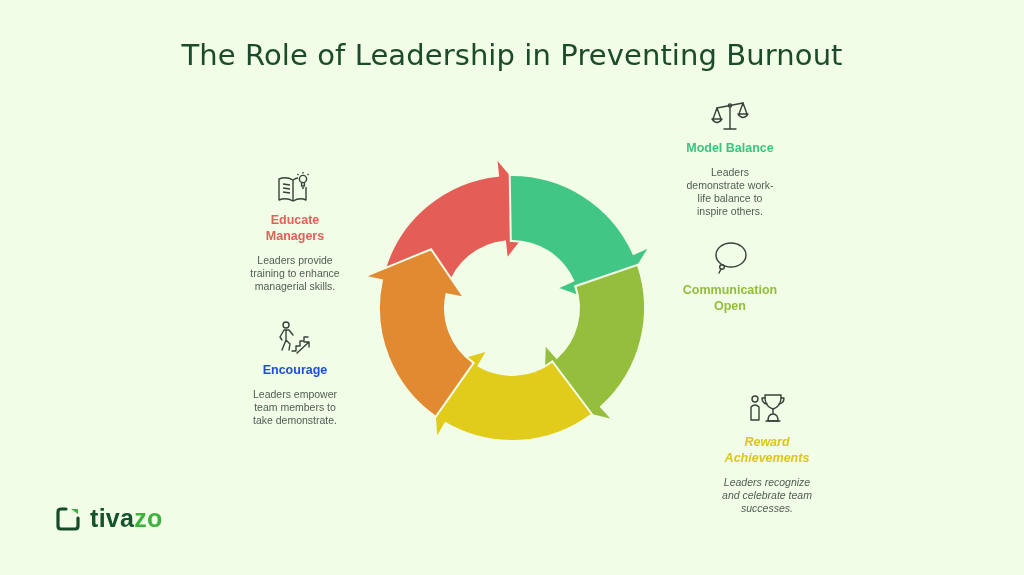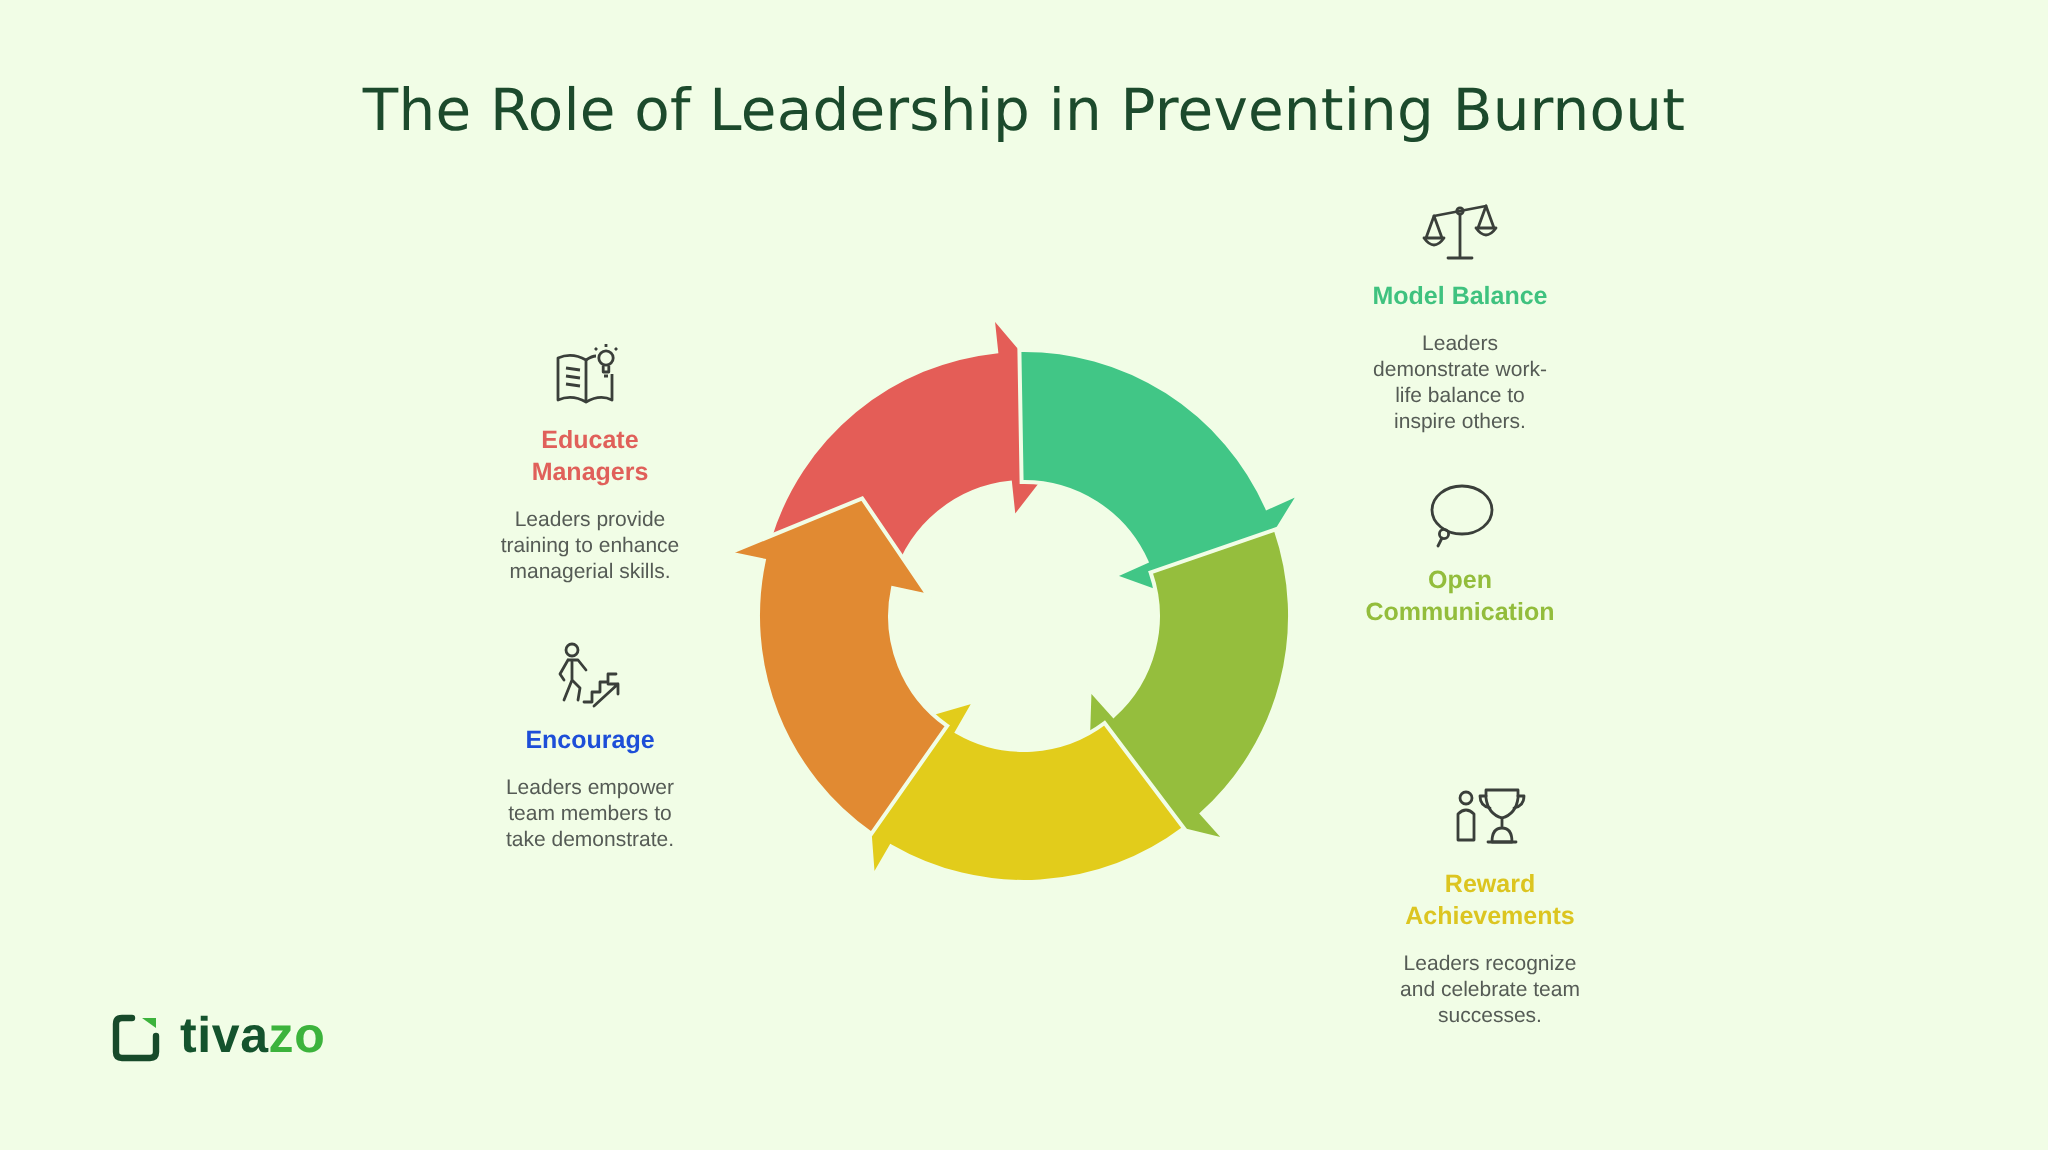--- a/index.html
+++ b/index.html
@@ -110,26 +110,26 @@
 
 <div class="item" style="left:655px; top:240px;">
   <svg class="icon" viewBox="0 0 40 36">
     <g fill="none" stroke="#3a3f3a" stroke-width="1.4" stroke-linejoin="round" stroke-linecap="round">
       <ellipse cx="21" cy="15" rx="15" ry="12"></ellipse>
       <circle cx="12" cy="27" r="2.3"></circle>
       <path d="M11 29 L9 33"></path>
     </g>
   </svg>
   <div class="head" style="color:#93bd3c">
+    <div>Communication</div>
     <div>Open</div>
-    <div>Communication</div>
   </div>
 </div>
 
-<div class="item" style="left:670px; top:392px;">
+<div class="item" style="left:692px; top:392px;font-style:italic;">
   <svg class="icon" viewBox="0 0 40 36">
     <g fill="none" stroke="#3a3f3a" stroke-width="1.4" stroke-linejoin="round" stroke-linecap="round">
       <circle cx="8" cy="7" r="3"></circle>
       <path d="M4 28 L4 15 Q8 11 12 15 L12 28 Z"></path>
       <path d="M18 3 L34 3 L34 7 Q33 15 26 17 Q19 15 18 7 Z"></path>
       <path d="M18 6 L15 6 Q15 11 20 12 M34 6 L37 6 Q37 11 32 12"></path>
       <path d="M26 17 L26 22 M21 29 Q21 22 26 22 Q31 22 31 29 Z"></path>
       <path d="M19 29 L33 29"></path>
     </g>
   </svg>

